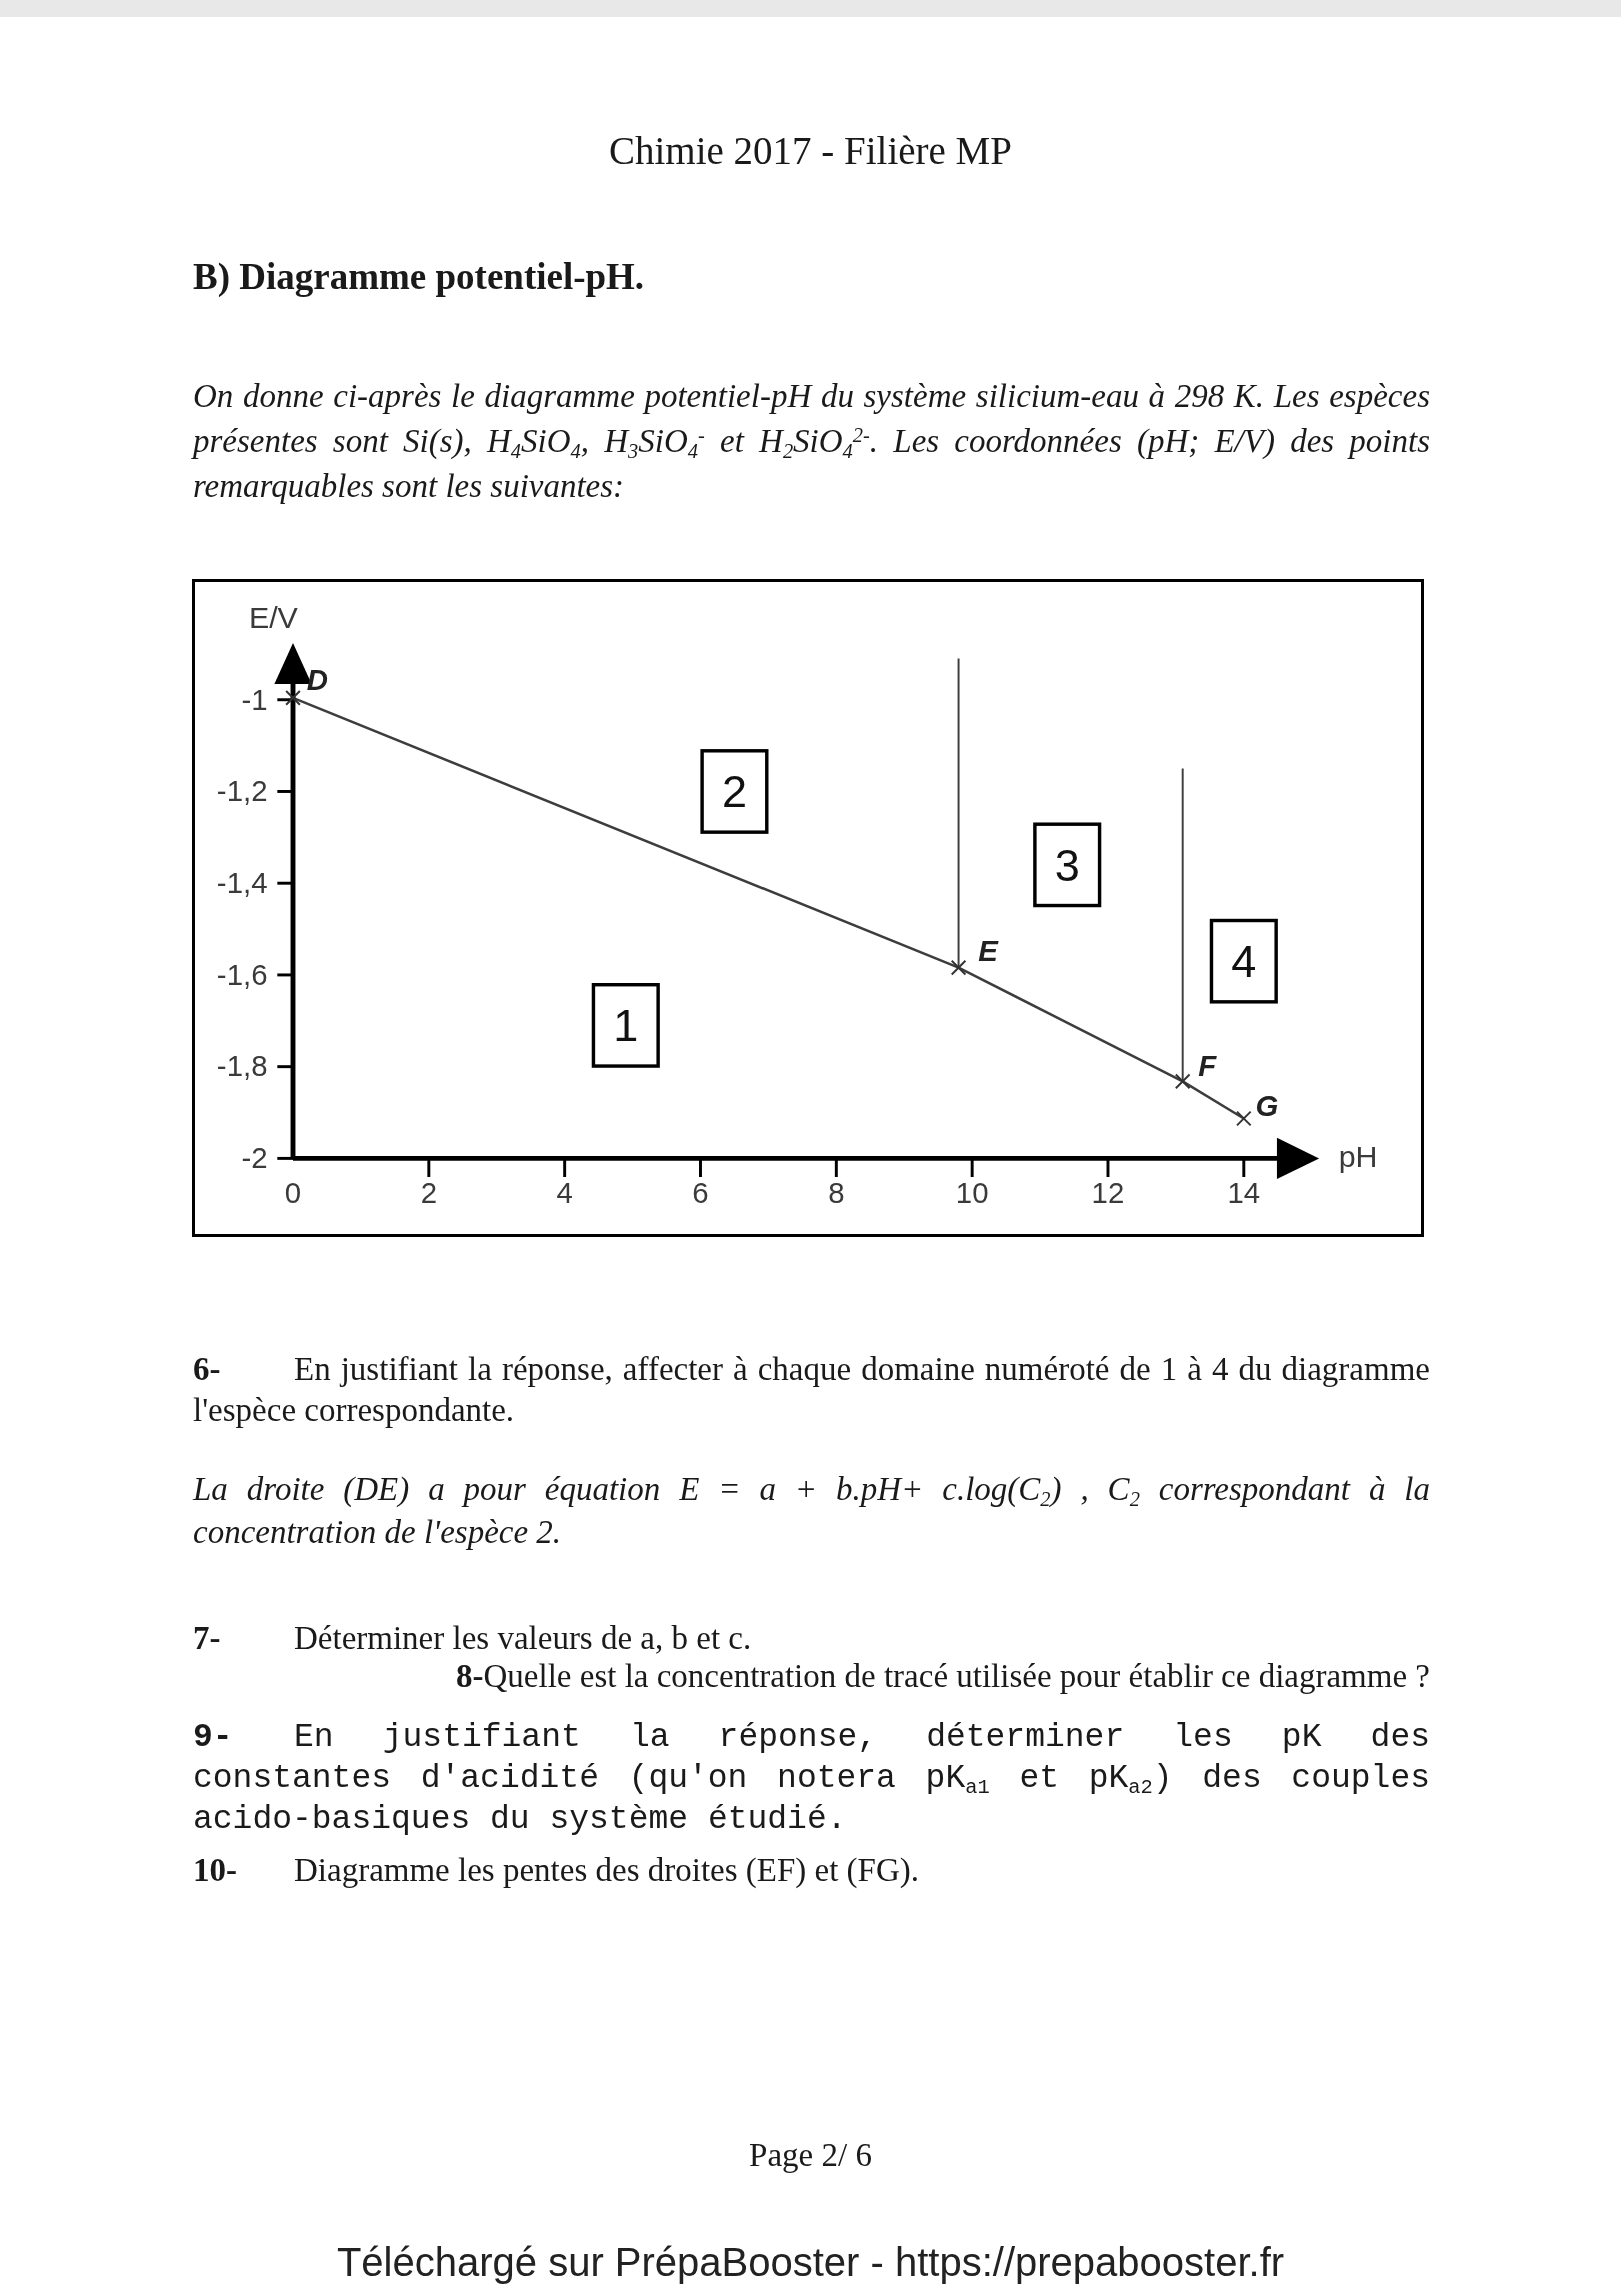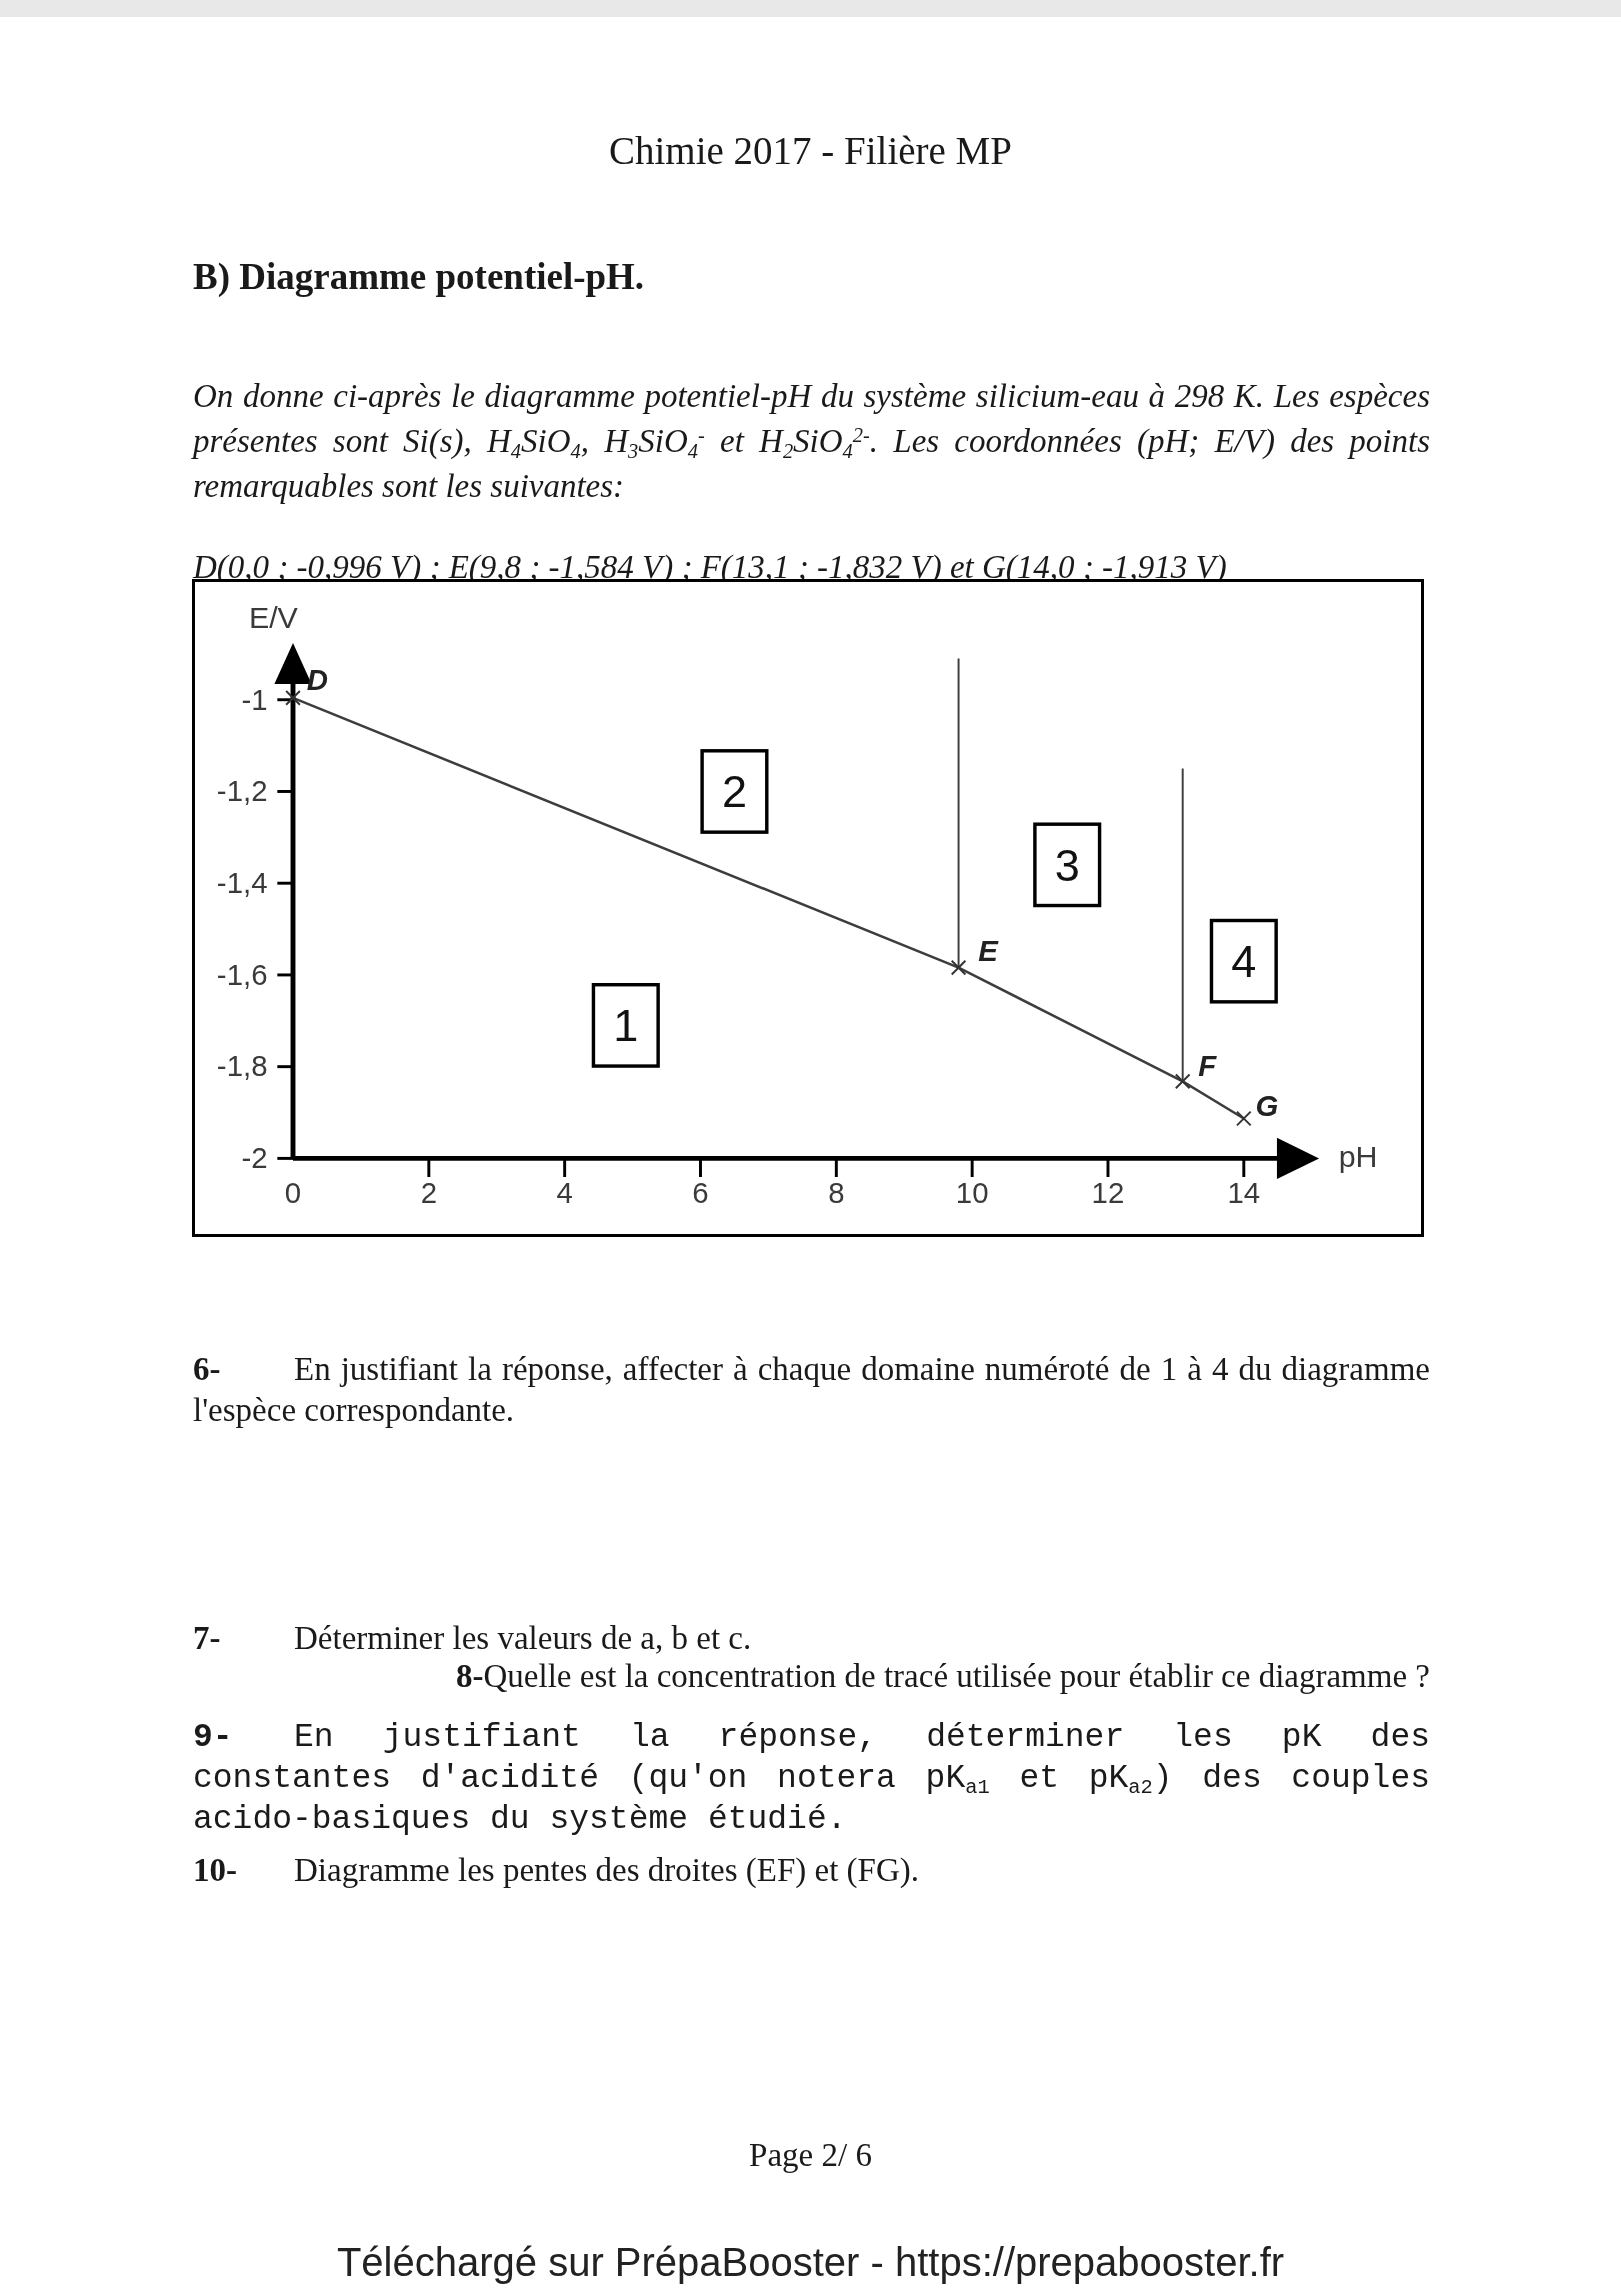--- a/index.html
+++ b/index.html
@@ -51,21 +51,20 @@
 <body>
 
 <div class="page">
 
   <div class="abs title">Chimie 2017 - Filière MP</div>
 
   <div class="abs heading">B) Diagramme potentiel-pH.</div>
 
   <p class="abs para italic justify intro">On donne ci-après le diagramme potentiel-pH du système silicium-eau à 298 K. Les espèces présentes sont Si(s), H<sub>4</sub>SiO<sub>4</sub>, H<sub>3</sub>SiO<sub>4</sub><sup>-</sup> et H<sub>2</sub>SiO<sub>4</sub><sup>2-</sup>. Les coordonnées (pH; E/V) des points remarquables sont les suivantes:</p>
 
-  <p class="abs para italic points-line">D(0,0 ; -0,996 V) ; E(9,8 ; -1,584 V) ; F(13,1 ; -1,832 V) et G(14,0 ; -1,913 V)</p>
 
   <div class="abs chart-frame">
     <svg id="diagram-svg" width="1226" height="652" viewBox="0 0 1251 665">
         <line x1="779.14" y1="393.312" x2="779.14" y2="77.88000000000002" stroke="#3d3d3d" stroke-width="2"></line>
         <line x1="1007.8299999999999" y1="509.37600000000003" x2="1007.8299999999999" y2="190.19999999999996" stroke="#3d3d3d" stroke-width="2"></line>
         <polyline points="100,118.128 779.14,393.312 1007.8299999999999,509.37600000000003 1070.1999999999998,547.284" fill="none" stroke="#3d3d3d" stroke-width="2.6"></polyline>
         <line x1="100" y1="588" x2="1106" y2="588" stroke="#000" stroke-width="5"></line>
         <polygon points="1147,588 1104,567 1104,609" fill="#000"></polygon>
         <line x1="100" y1="588" x2="100" y2="100" stroke="#000" stroke-width="5"></line>
         <polygon points="100,62 81,104 119,104" fill="#000"></polygon>
@@ -112,20 +111,21 @@
         <text x="550.45" y="229.59999999999997" text-anchor="middle" class="region-label">2</text>
         <rect x="857.02" y="246.98000000000002" width="66" height="83" fill="#fff" stroke="#000" stroke-width="3.5"></rect>
         <text x="890.02" y="304.48" text-anchor="middle" class="region-label">3</text>
         <rect x="1037.1999999999998" y="345.26000000000005" width="66" height="83" fill="#fff" stroke="#000" stroke-width="3.5"></rect>
         <text x="1070.1999999999998" y="402.76000000000005" text-anchor="middle" class="region-label">4</text>
       </svg>
   </div>
 
   <p class="abs para q q6 justify"><span class="qnum">6-</span><span>En justifiant la réponse, affecter à chaque domaine numéroté de 1 à 4 du diagramme l'espèce correspondante.</span></p>
 
+  <p class="abs para italic justify note">La droite (DE) a pour équation E = a + b.pH+ c.log(C<sub>2</sub>) , C<sub>2</sub> correspondant à la concentration de l'espèce 2.</p>
 
   <p class="abs para q q7"><span class="qnum">7-</span><span>Déterminer les valeurs de a, b et c.</span></p>
 
   <p class="abs para q q8"><span class="qnum">8-</span><span>Quelle est la concentration de tracé utilisée pour établir ce diagramme ?</span></p>
 
   <p class="abs para q q9 justify"><span class="qnum">9-</span><span>En justifiant la réponse, déterminer les pK des constantes d'acidité (qu'on notera pK<sub>a1</sub> et pK<sub>a2</sub>) des couples acido-basiques du système étudié.</span></p>
 
   <p class="abs para q q10"><span class="qnum">10-</span><span>Diagramme les pentes des droites (EF) et (FG).</span></p>
 
   <div class="abs page-num">Page 2/ 6</div>

